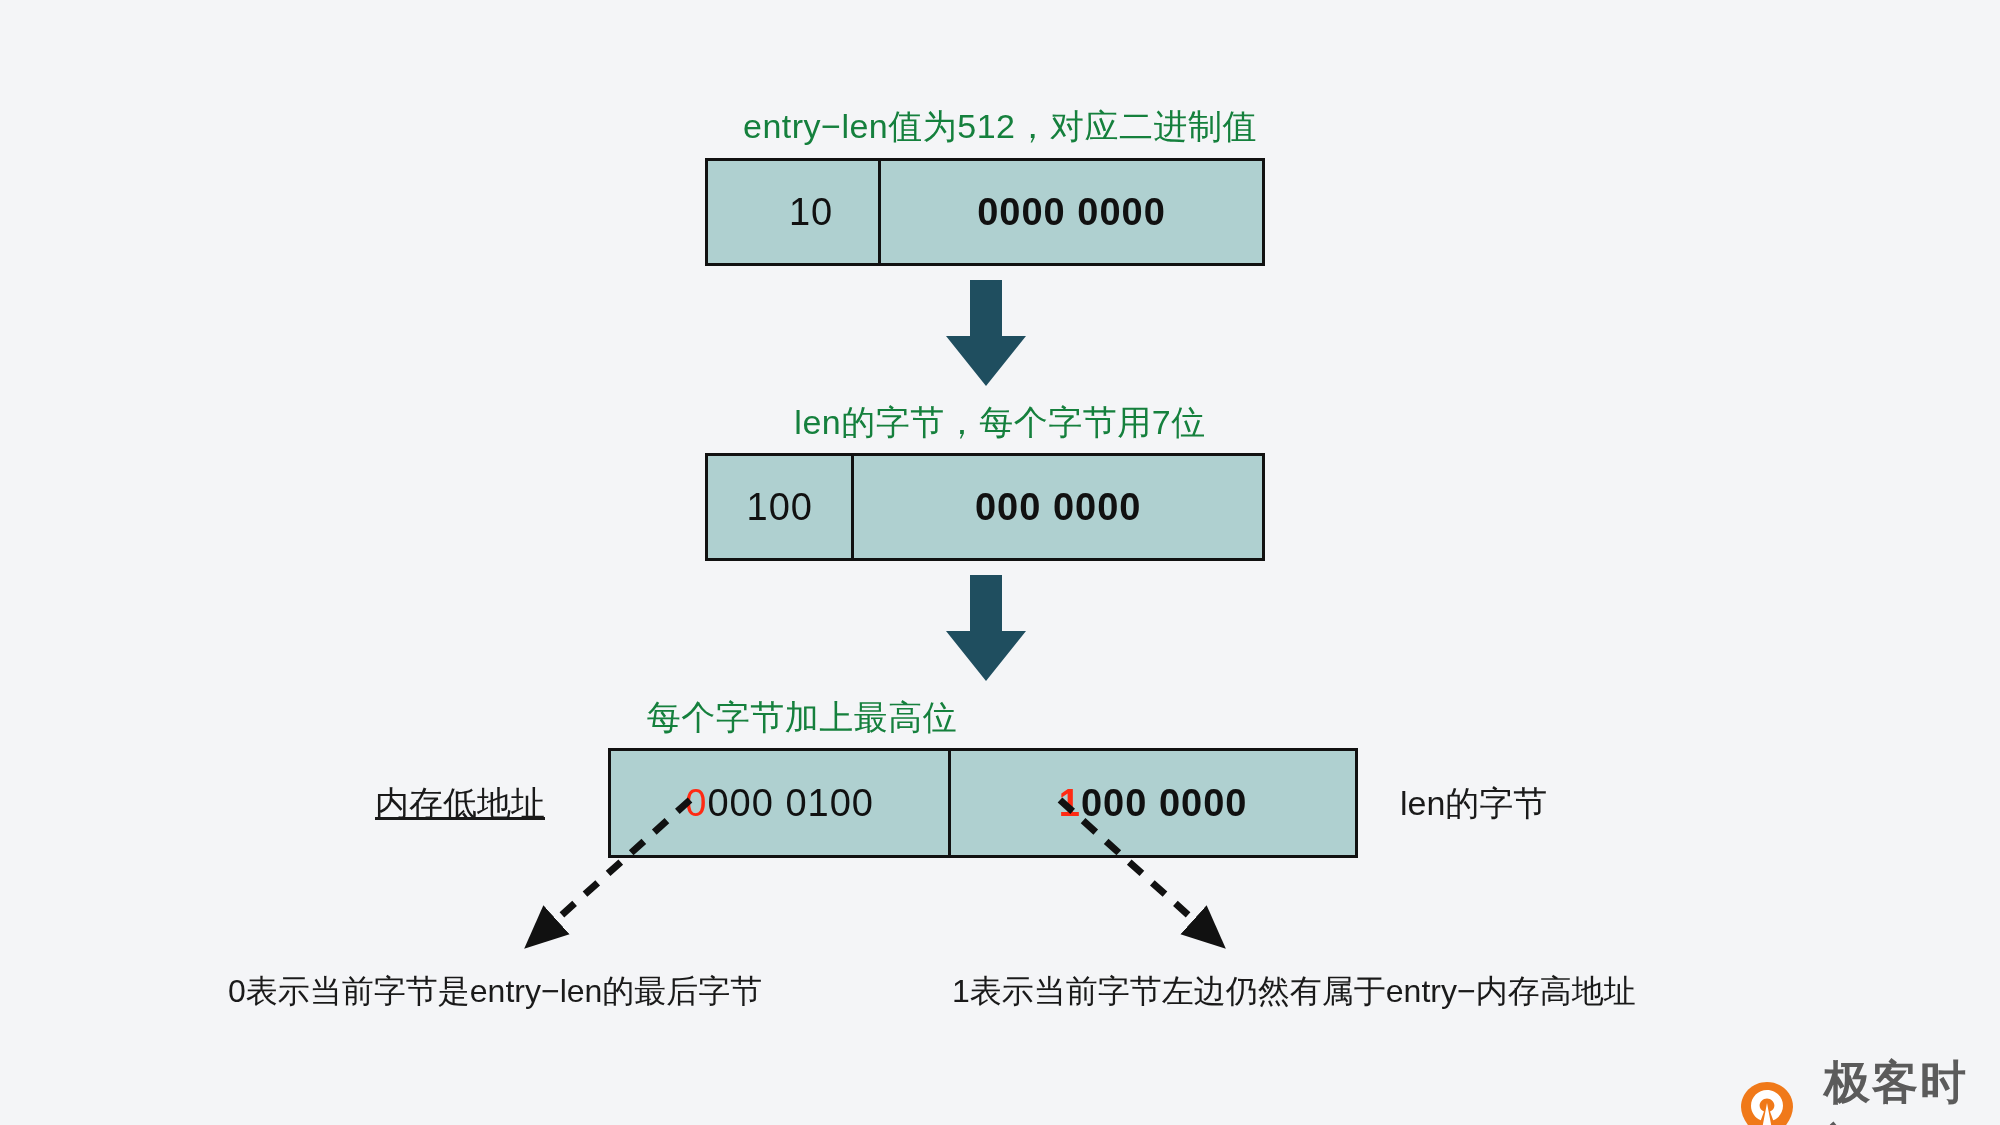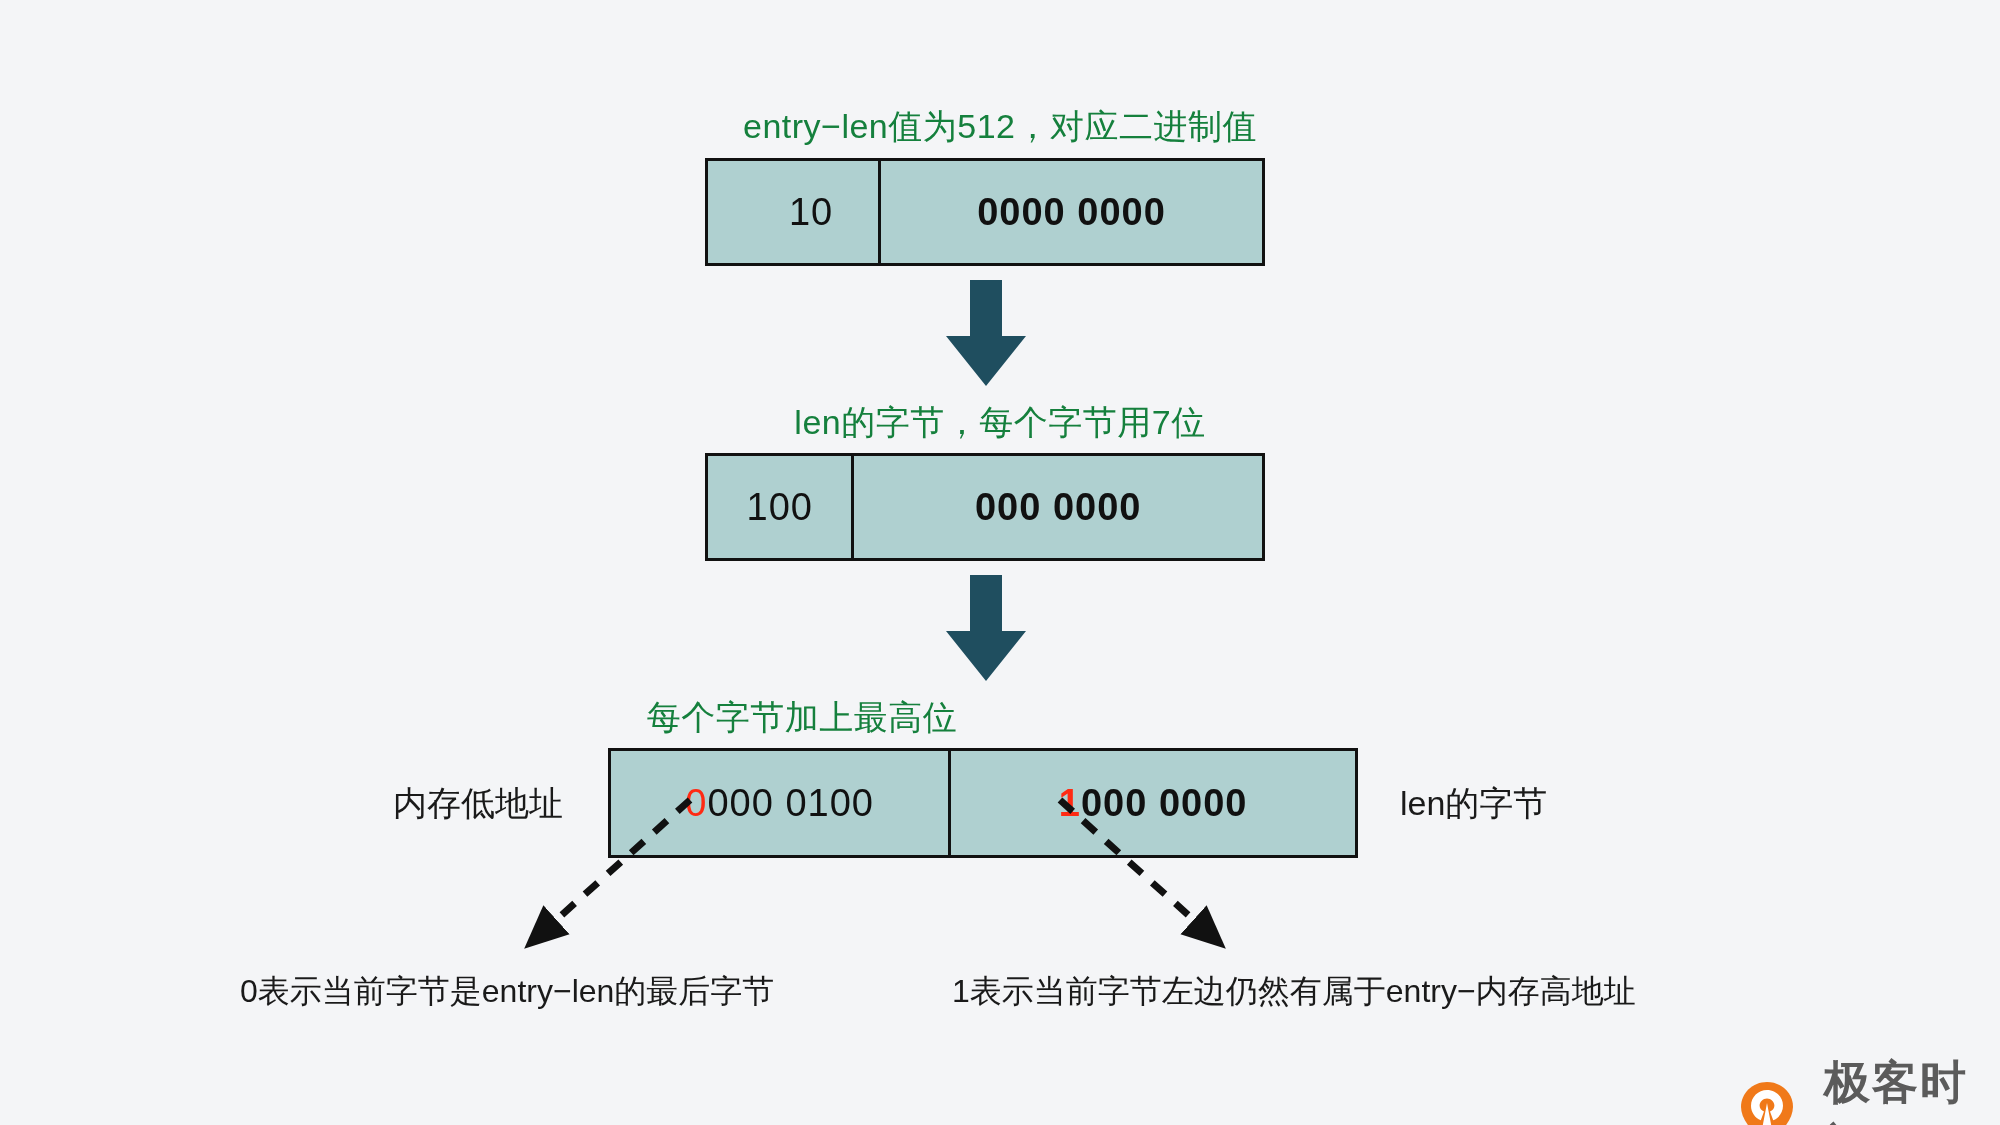--- a/index.html
+++ b/index.html
@@ -80,21 +80,21 @@
   </div>
 
   <div class="arrow-down" style="left:930px;top:573px;">
     <svg width="110" height="110" viewBox="0 0 110 110" aria-hidden="true">
       <polygon points="40,2 72,2 72,58 96,58 56,108 16,58 40,58" fill="#1f4e5f"></polygon>
     </svg>
   </div>
 
   <div class="caption" style="left:0;top:695px;width:1604px;">每个字节加上最高位</div>
 
-  <div class="side-label" style="left:393px;top:781px;">内存低地址</div>
+  <div class="side-label" style="left:375px;top:781px;text-decoration:underline;">内存低地址</div>
 
   <div class="bitbox" style="left:608px;top:748px;width:750px;height:110px;">
     <div class="cell" style="width:340px;">
       <span class="hi">0</span>
         <span>000 0100</span>
     </div>
     <div class="cell divider" style="width:410px;">
       <span class="hi">1</span>
         <span>000 0000</span>
     </div>
@@ -105,21 +105,21 @@
   <svg class="dashed-svg" aria-hidden="true">
     <defs>
       <marker id="ah" markerWidth="7" markerHeight="7" refX="2.2" refY="3.2" orient="auto" markerUnits="strokeWidth">
         <path d="M0,0.4 L6.2,3.2 L0,6 Z" fill="#111"></path>
       </marker>
     </defs>
     <line x1="690" y1="800" x2="545" y2="930" stroke="#111" stroke-width="7" stroke-dasharray="17,14" marker-end="url(#ah)"></line>
     <line x1="1060" y1="800" x2="1205" y2="930" stroke="#111" stroke-width="7" stroke-dasharray="17,14" marker-end="url(#ah)"></line>
   </svg>
 
-  <div class="note" style="left:240px;top:970px;">0表示当前字节是entry−len的最后字节</div>
+  <div class="note" style="left:228px;top:970px;">0表示当前字节是entry−len的最后字节</div>
 
   <div class="note" style="left:952px;top:970px;">1表示当前字节左边仍然有属于entry−内存高地址</div>
 
   <div class="brand" style="left:1740px;top:1052px;">
     <span>
       <svg width="54" height="62" viewBox="0 0 54 62" aria-hidden="true">
         <path d="M27 1 C12.6 1 1 12.1 1 25.8 C1 38.5 12 51.5 27 61 C42 51.5 53 38.5 53 25.8 C53 12.1 41.4 1 27 1 Z" fill="#f07919"></path>
         <path d="M27 9 C18.2 9 11 16 11 24.7 C11 31.2 15 36.9 20.8 39.3 L24 30.5 C21.4 29.3 19.6 27.2 19.6 24.7 C19.6 20.7 22.9 17.4 27 17.4 C31.1 17.4 34.4 20.7 34.4 24.7 C34.4 27.2 32.6 29.3 30 30.5 L33.2 39.3 C39 36.9 43 31.2 43 24.7 C43 16 35.8 9 27 9 Z" fill="#ffffff"></path>
         <path d="M27 22 L32.5 51 L27 46.5 L21.5 51 Z" fill="#ffffff"></path>
       </svg>

